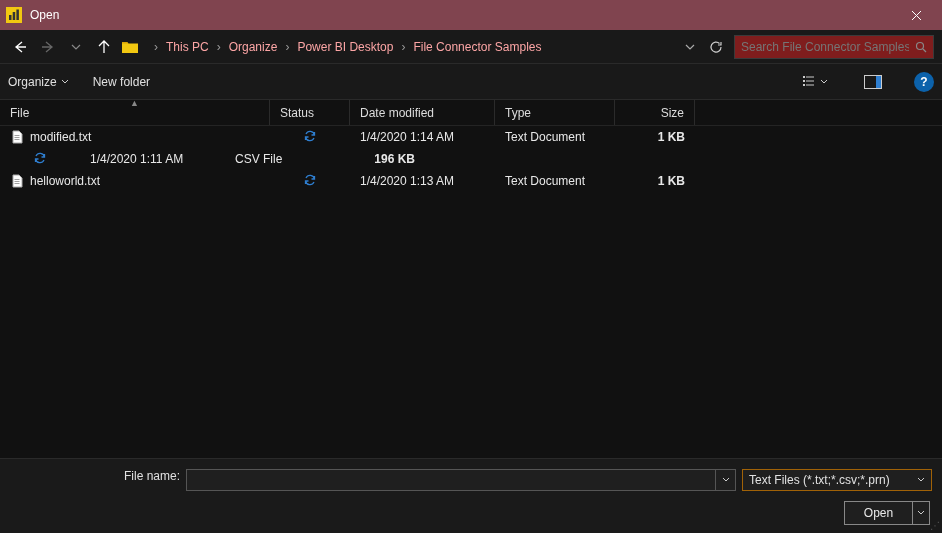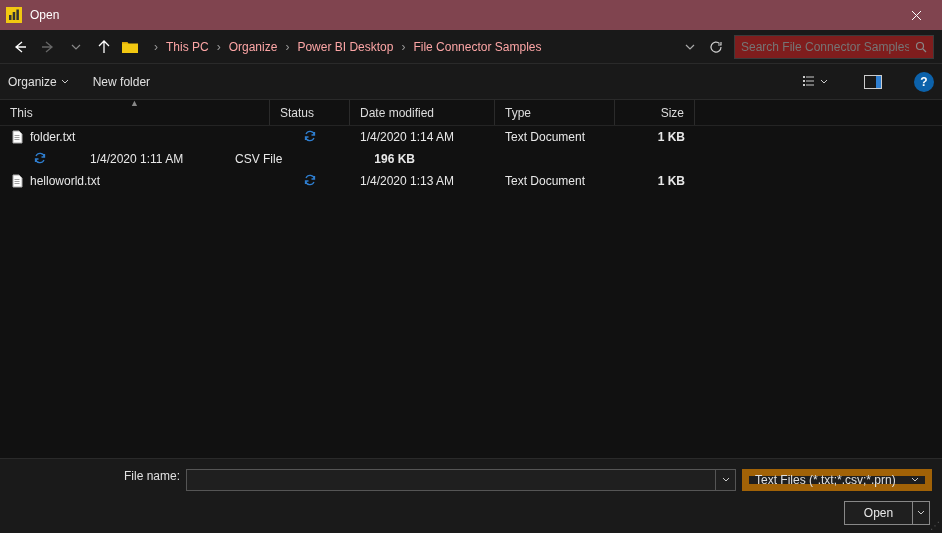--- a/index.html
+++ b/index.html
@@ -54,21 +54,21 @@
 .file-icon { width:14px; height:14px; display:flex; align-items:center; justify-content:center; }
 .sync-icon { color:#2f7fd1; }
 
 
 .footer { background:#1a1a1a; padding: 10px 10px 8px 0; border-top:1px solid #2a2a2a; }
 .footer-row { display:flex; align-items:flex-start; gap:6px; margin-bottom:10px; }
 .fn-label { width: 180px; text-align:right; color:#e0e0e0; }
 .fn-input-wrap { flex:1; display:flex; }
 .fn-input { flex:1; height:22px; background:#1f1f1f; border:1px solid #555; color:#fff; padding:0 6px; font-size:12px; outline:none; }
 .fn-dd { width:20px; height:22px; border:1px solid #555; border-left:none; background:#1f1f1f; display:flex; align-items:center; justify-content:center; color:#ccc; }
-.filter-select { width:190px; height:22px; background:#1f1f1f; border:7px solid #a16207; color:#e0e0e0; display:flex; align-items:center; padding:0 6px; justify-content:space-between; }
+.filter-select { width:190px; height:22px; background:#1f1f1f; border:1px solid #a16207; color:#e0e0e0; display:flex; align-items:center; padding:0 6px; justify-content:space-between; }
 .btn-row { display:flex; justify-content:flex-end; gap:10px; padding-right:2px; }
 .dlg-btn { height:24px; border:1px solid #888; background:#1f1f1f; color:#e8e8e8; display:flex; align-items:center; justify-content:center; font-size:12px; }
 .open-group { display:flex; }
 .open-main { width:68px; border-right:none; }
 .open-dd { width:18px; border:1px solid #888; display:flex; align-items:center; justify-content:center; background:#1f1f1f; color:#e8e8e8; }
 .cancel-btn { width:86px; }
 .resize-grip { position:absolute; right:2px; bottom:2px; color:#555; font-size:10px; }
 </style>
 </head>
 <body>
@@ -183,21 +183,21 @@
     </div>
     <div class="help-btn">
       <span>?</span>
     </div>
   </div>
 
   <div class="filearea">
     <div class="headers">
       <div class="col name">
         <span class="sort">▲</span>
-        <span>This</span>
+        <span>File</span>
       </div>
       <div class="col status">
           <span>Status</span>
         </div>
       <div class="col date">
           <span>Date modified</span>
         </div>
       <div class="col type">
           <span>Type</span>
         </div>
@@ -210,21 +210,21 @@
         <div class="row">
           <div class="cell name">
             <span class="file-icon">
               <svg width="14" height="14" viewBox="0 0 14 14">
                 <path d="M3 1 H9 L12 4 V13 H3 Z" fill="#fdfdfd" stroke="#aaa"></path>
                 <rect x="4.5" y="5" width="5" height="0.8" fill="#888"></rect>
                 <rect x="4.5" y="7" width="5" height="0.8" fill="#888"></rect>
                 <rect x="4.5" y="9" width="5" height="0.8" fill="#888"></rect>
               </svg>
             </span>
-            <span>folder.txt</span>
+            <span>modified.txt</span>
           </div>
           <div class="cell status">
             <span class="sync-icon"><svg width="14" height="14" viewBox="0 0 14 14">
                 <path d="M3 5 A4.5 4.5 0 0 1 11.5 6 M11 9 A4.5 4.5 0 0 1 2.5 8 M11.5 3 V6 H8.5 M2.5 11 V8 H5.5" stroke="#2f7fd1" stroke-width="1.3" fill="none"></path>
               </svg></span>
           </div>
           <div class="cell date">1/4/2020 1:14 AM</div>
           <div class="cell type">Text Document</div>
           <div class="cell size">1 KB</div>
         </div>

